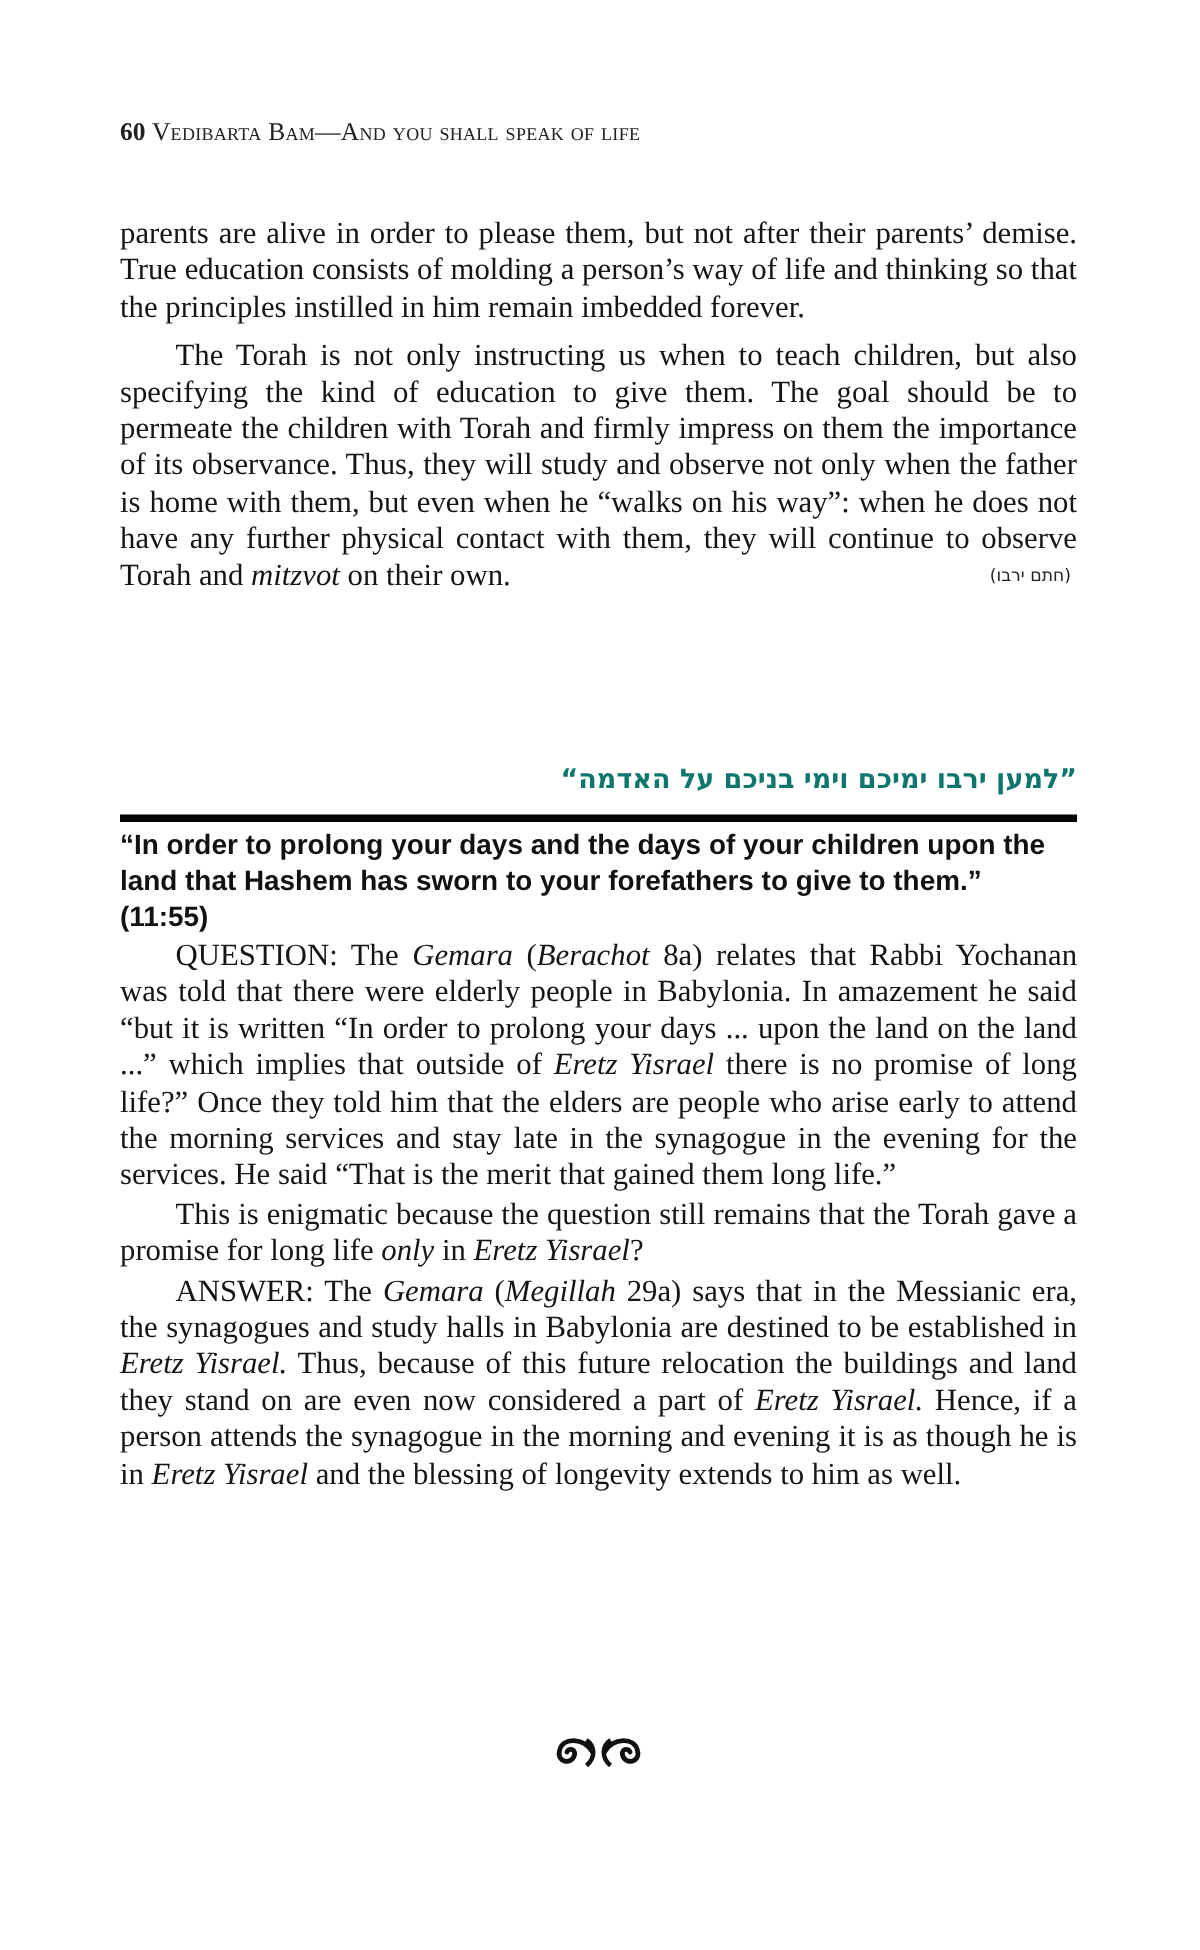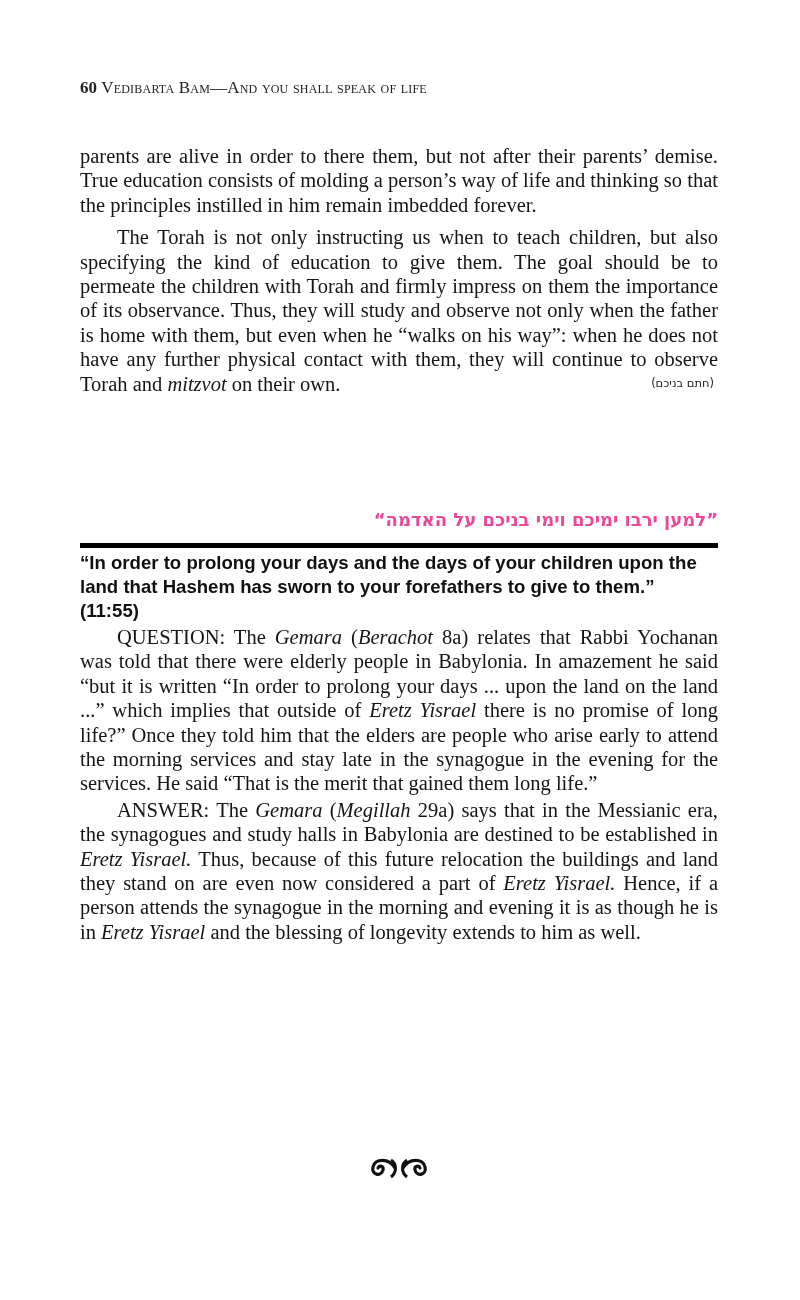--- a/index.html
+++ b/index.html
@@ -19,21 +19,21 @@
     .body-text.indent { text-indent: 37px; }
     .src {
       font-family: "DejaVu Sans", sans-serif; font-size: 11.5px; color: #222;
       direction: rtl; text-align: left; float: right;
     }
     .src-line { height: 22px; position: relative; }
     .src-line .src { position: absolute; right: 4px; top: 2px; }
     .hebrew-heading {
       position: absolute; left: 0; width: 638px; text-align: right;
       font-family: "DejaVu Sans", sans-serif; font-weight: bold; font-size: 18px;
-      direction: rtl; color: #ec4899;
+      direction: rtl; color: #0f766e;
     }
     .rule { position: absolute; left: 0; width: 638px; height: 5px; background: #000; }
     .verse-heading {
       font-family: "Liberation Sans", sans-serif; font-weight: bold; font-size: 18.6px;
       line-height: 24px; color: #111; margin: 0;
     }
     .ornament {
       position: absolute; left: 0; width: 638px; text-align: center;
       font-family: "DejaVu Serif", serif; font-size: 26px; font-weight: bold; color: #111;
       letter-spacing: -2px;
@@ -45,35 +45,36 @@
 <body>
 
 <div class="page">
 
   <div class="running-head">
     <span class="pg">60</span>
     <span class="title">Vedibarta Bam—And you shall speak of life</span>
   </div>
 
   <div class="block" style="top:144px;">
-    <p class="body-text">parents are alive in order to there them, but not after their parents’ demise. True education consists of molding a person’s way of life and thinking so that the principles instilled in him remain imbedded forever.</p>
+    <p class="body-text">parents are alive in order to please them, but not after their parents’ demise. True education consists of molding a person’s way of life and thinking so that the principles instilled in him remain imbedded forever.</p>
     <p class="body-text indent" style="margin-top:8px;"><span>The Torah is not only instructing us when to teach children, but also specifying the kind of education to give them. The goal should be to permeate the children with Torah and firmly impress on them the importance of its observance. Thus, they will study and observe not only when the father is home with them, but even when he “walks on his way”: when he does not have any further physical contact with them, they will continue to observe Torah and </span><em>mitzvot</em><span> on their own.</span></p>
     <div class="src-line" style="margin-top:-22px;">
-      <span class="src">(חתם בניכם)</span>
+      <span class="src">(חתם ירבו)</span>
     </div>
   </div>
 
   <div class="hebrew-heading" style="top:509px;">”למען ירבו ימיכם וימי בניכם על האדמה“</div>
   <div class="rule" style="top:543px;"></div>
 
   <div class="block" style="top:551px;">
     <p class="verse-heading">“In order to prolong your days and the days of your children upon the land that Hashem has sworn to your forefathers to give to them.” (11:55)</p>
 
     <p class="body-text indent" style="margin-top:2px;"><span>QUESTION: The </span><em>Gemara</em><span> (</span><em>Berachot</em><span> 8a) relates that Rabbi Yochanan was told that there were elderly people in Babylonia. In amazement he said “but it is written “In order to prolong your days ... upon the land on the land ...” which implies that outside of </span><em>Eretz Yisrael</em><span> there is no promise of long life?” Once they told him that the elders are people who arise early to attend the morning services and stay late in the synagogue in the evening for the services. He said “That is the merit that gained them long life.”</span></p>
 
+    <p class="body-text indent" style="margin-top:2px;"><span>This is enigmatic because the question still remains that the Torah gave a promise for long life </span><em>only</em><span> in </span><em>Eretz Yisrael</em><span>?</span></p>
 
     <p class="body-text indent" style="margin-top:2px;"><span>ANSWER: The </span><em>Gemara</em><span> (</span><em>Megillah</em><span> 29a) says that in the Messianic era, the synagogues and study halls in Babylonia are destined to be established in </span><em>Eretz Yisrael.</em><span> Thus, because of this future relocation the buildings and land they stand on are even now considered a part of </span><em>Eretz Yisrael.</em><span> Hence, if a person attends the synagogue in the morning and evening it is as though he is in </span><em>Eretz Yisrael</em><span> and the blessing of longevity extends to him as well.</span></p>
 
   </div>
 
   <div class="ornament" style="top:1155px;">
     <svg width="64" height="26" viewBox="0 0 64 26">
       <path d="M28 13 C22 3, 8 3, 6 12 C4 20, 14 22, 16 15 C17 11, 12 10, 11 13" fill="none" stroke="#111" stroke-width="3.2" stroke-linecap="round"></path>
       <path d="M36 13 C42 3, 56 3, 58 12 C60 20, 50 22, 48 15 C47 11, 52 10, 53 13" fill="none" stroke="#111" stroke-width="3.2" stroke-linecap="round"></path>
       <path d="M24 5 C30 9, 30 17, 24 22" fill="none" stroke="#111" stroke-width="3"></path>

